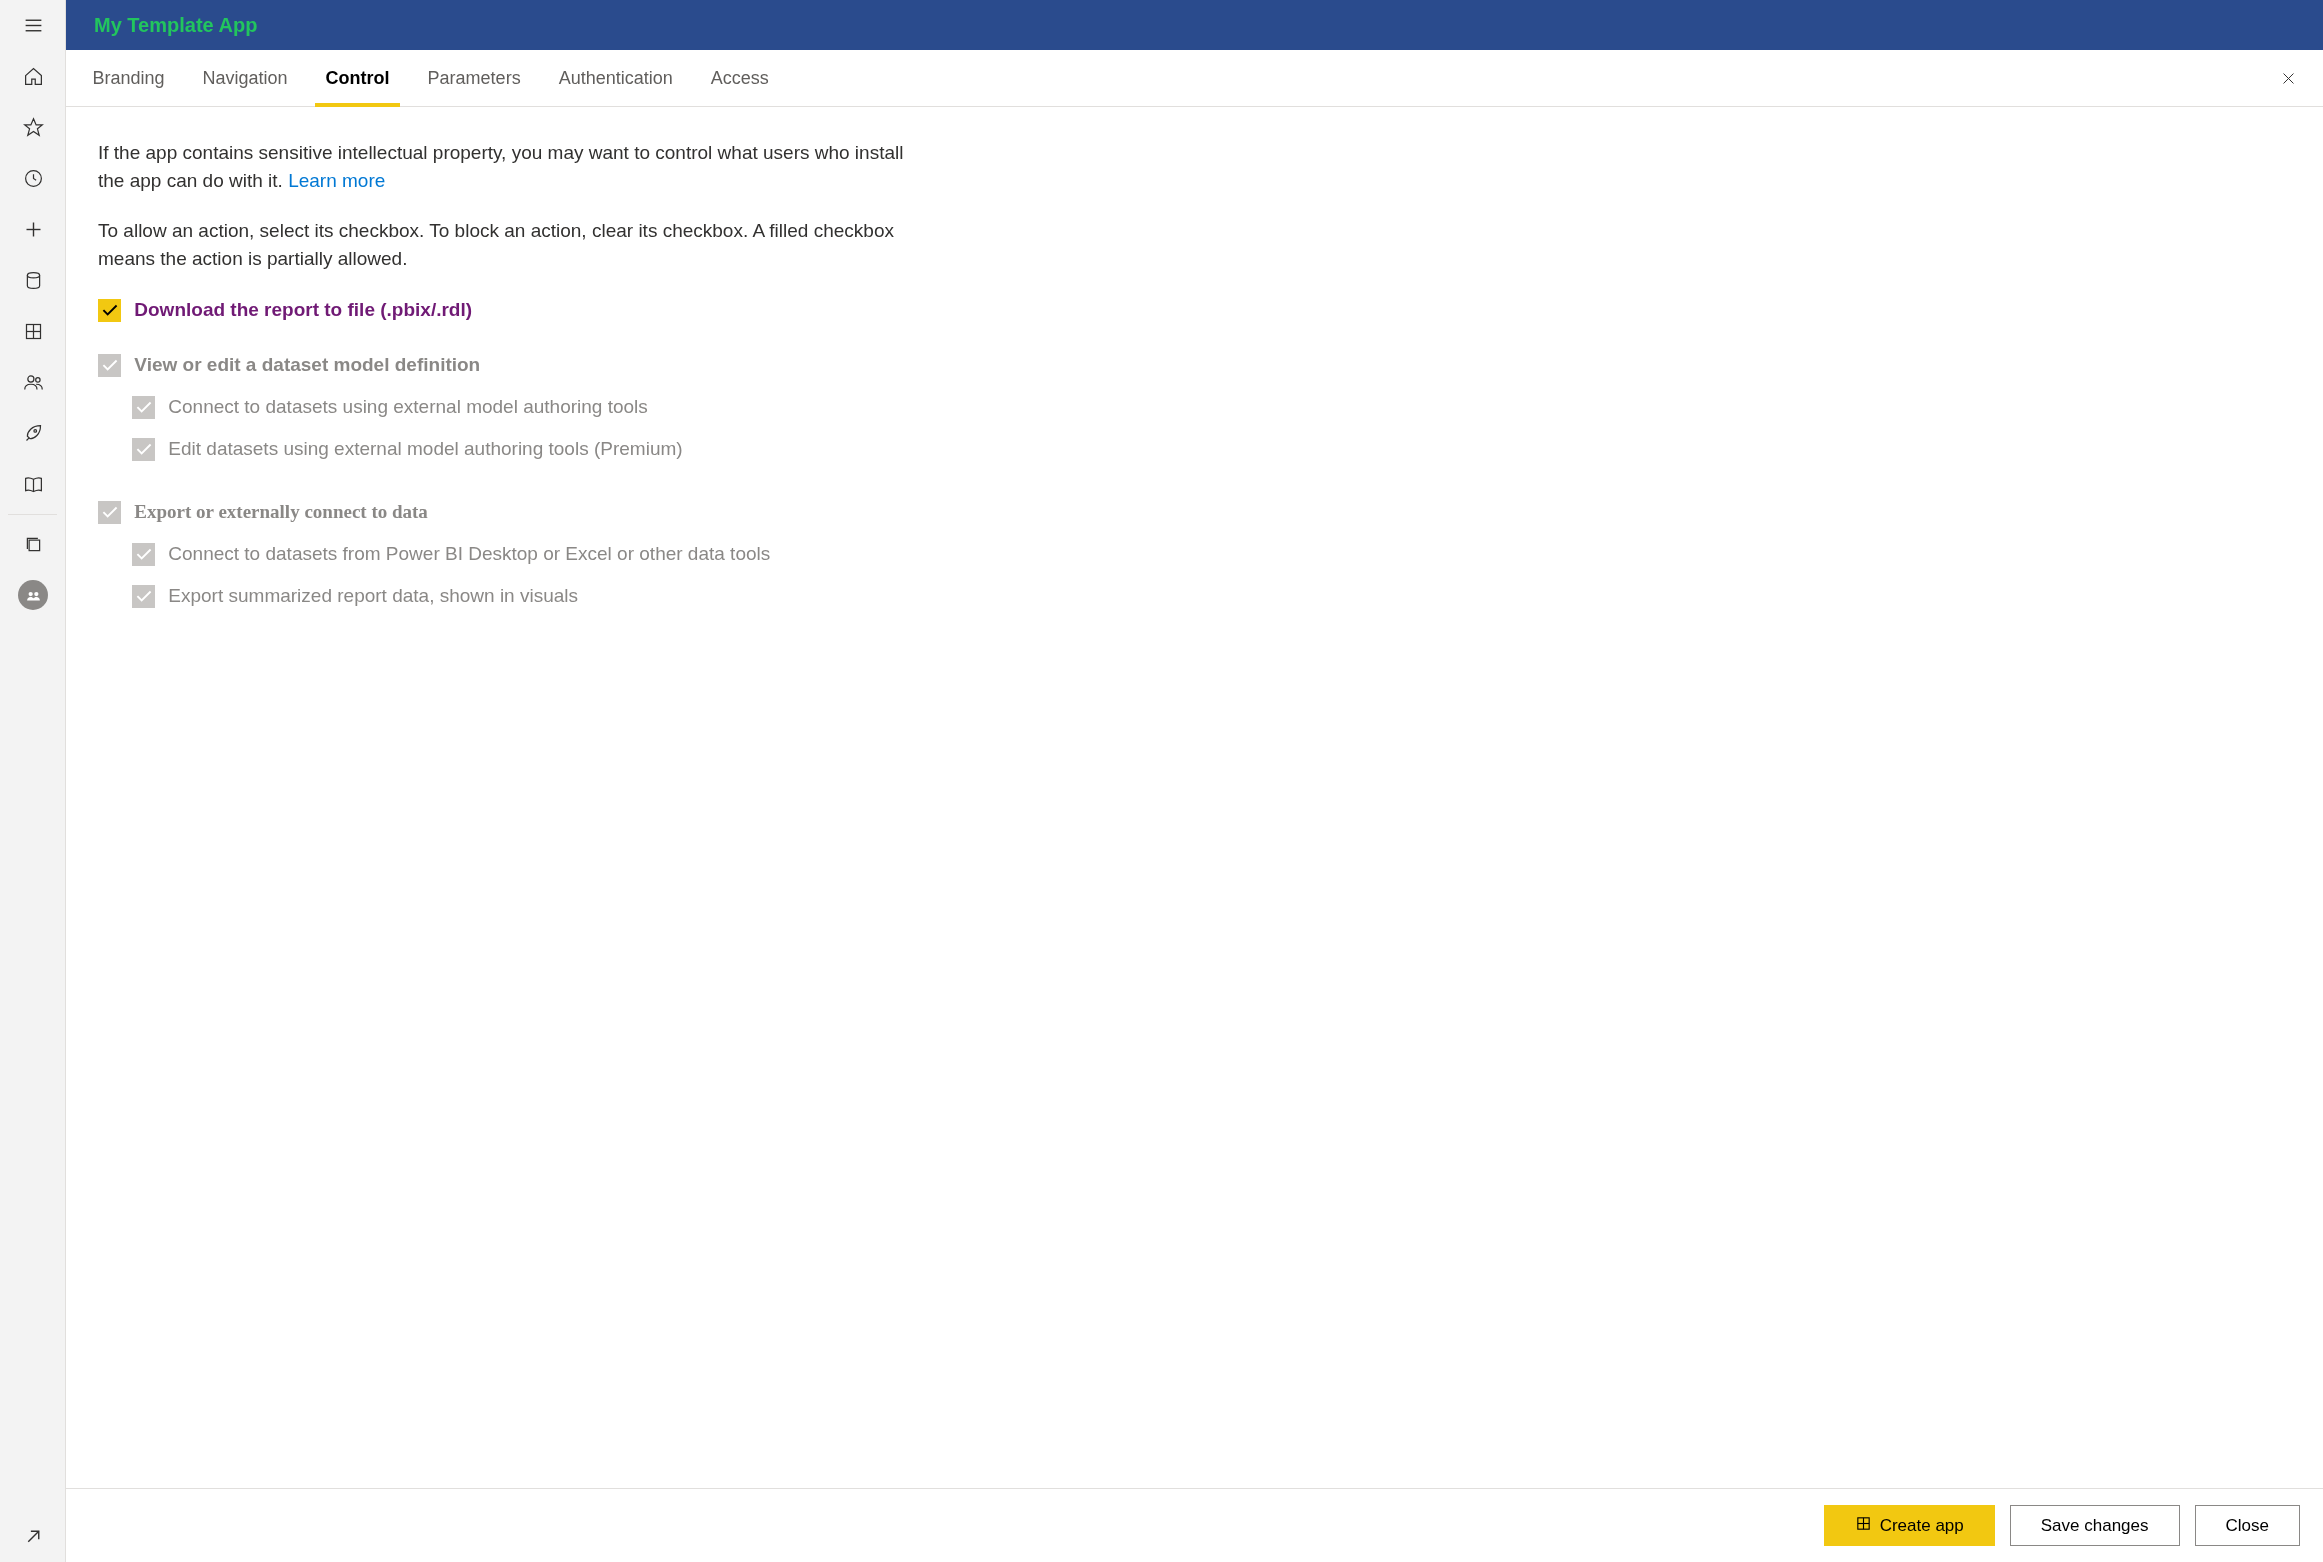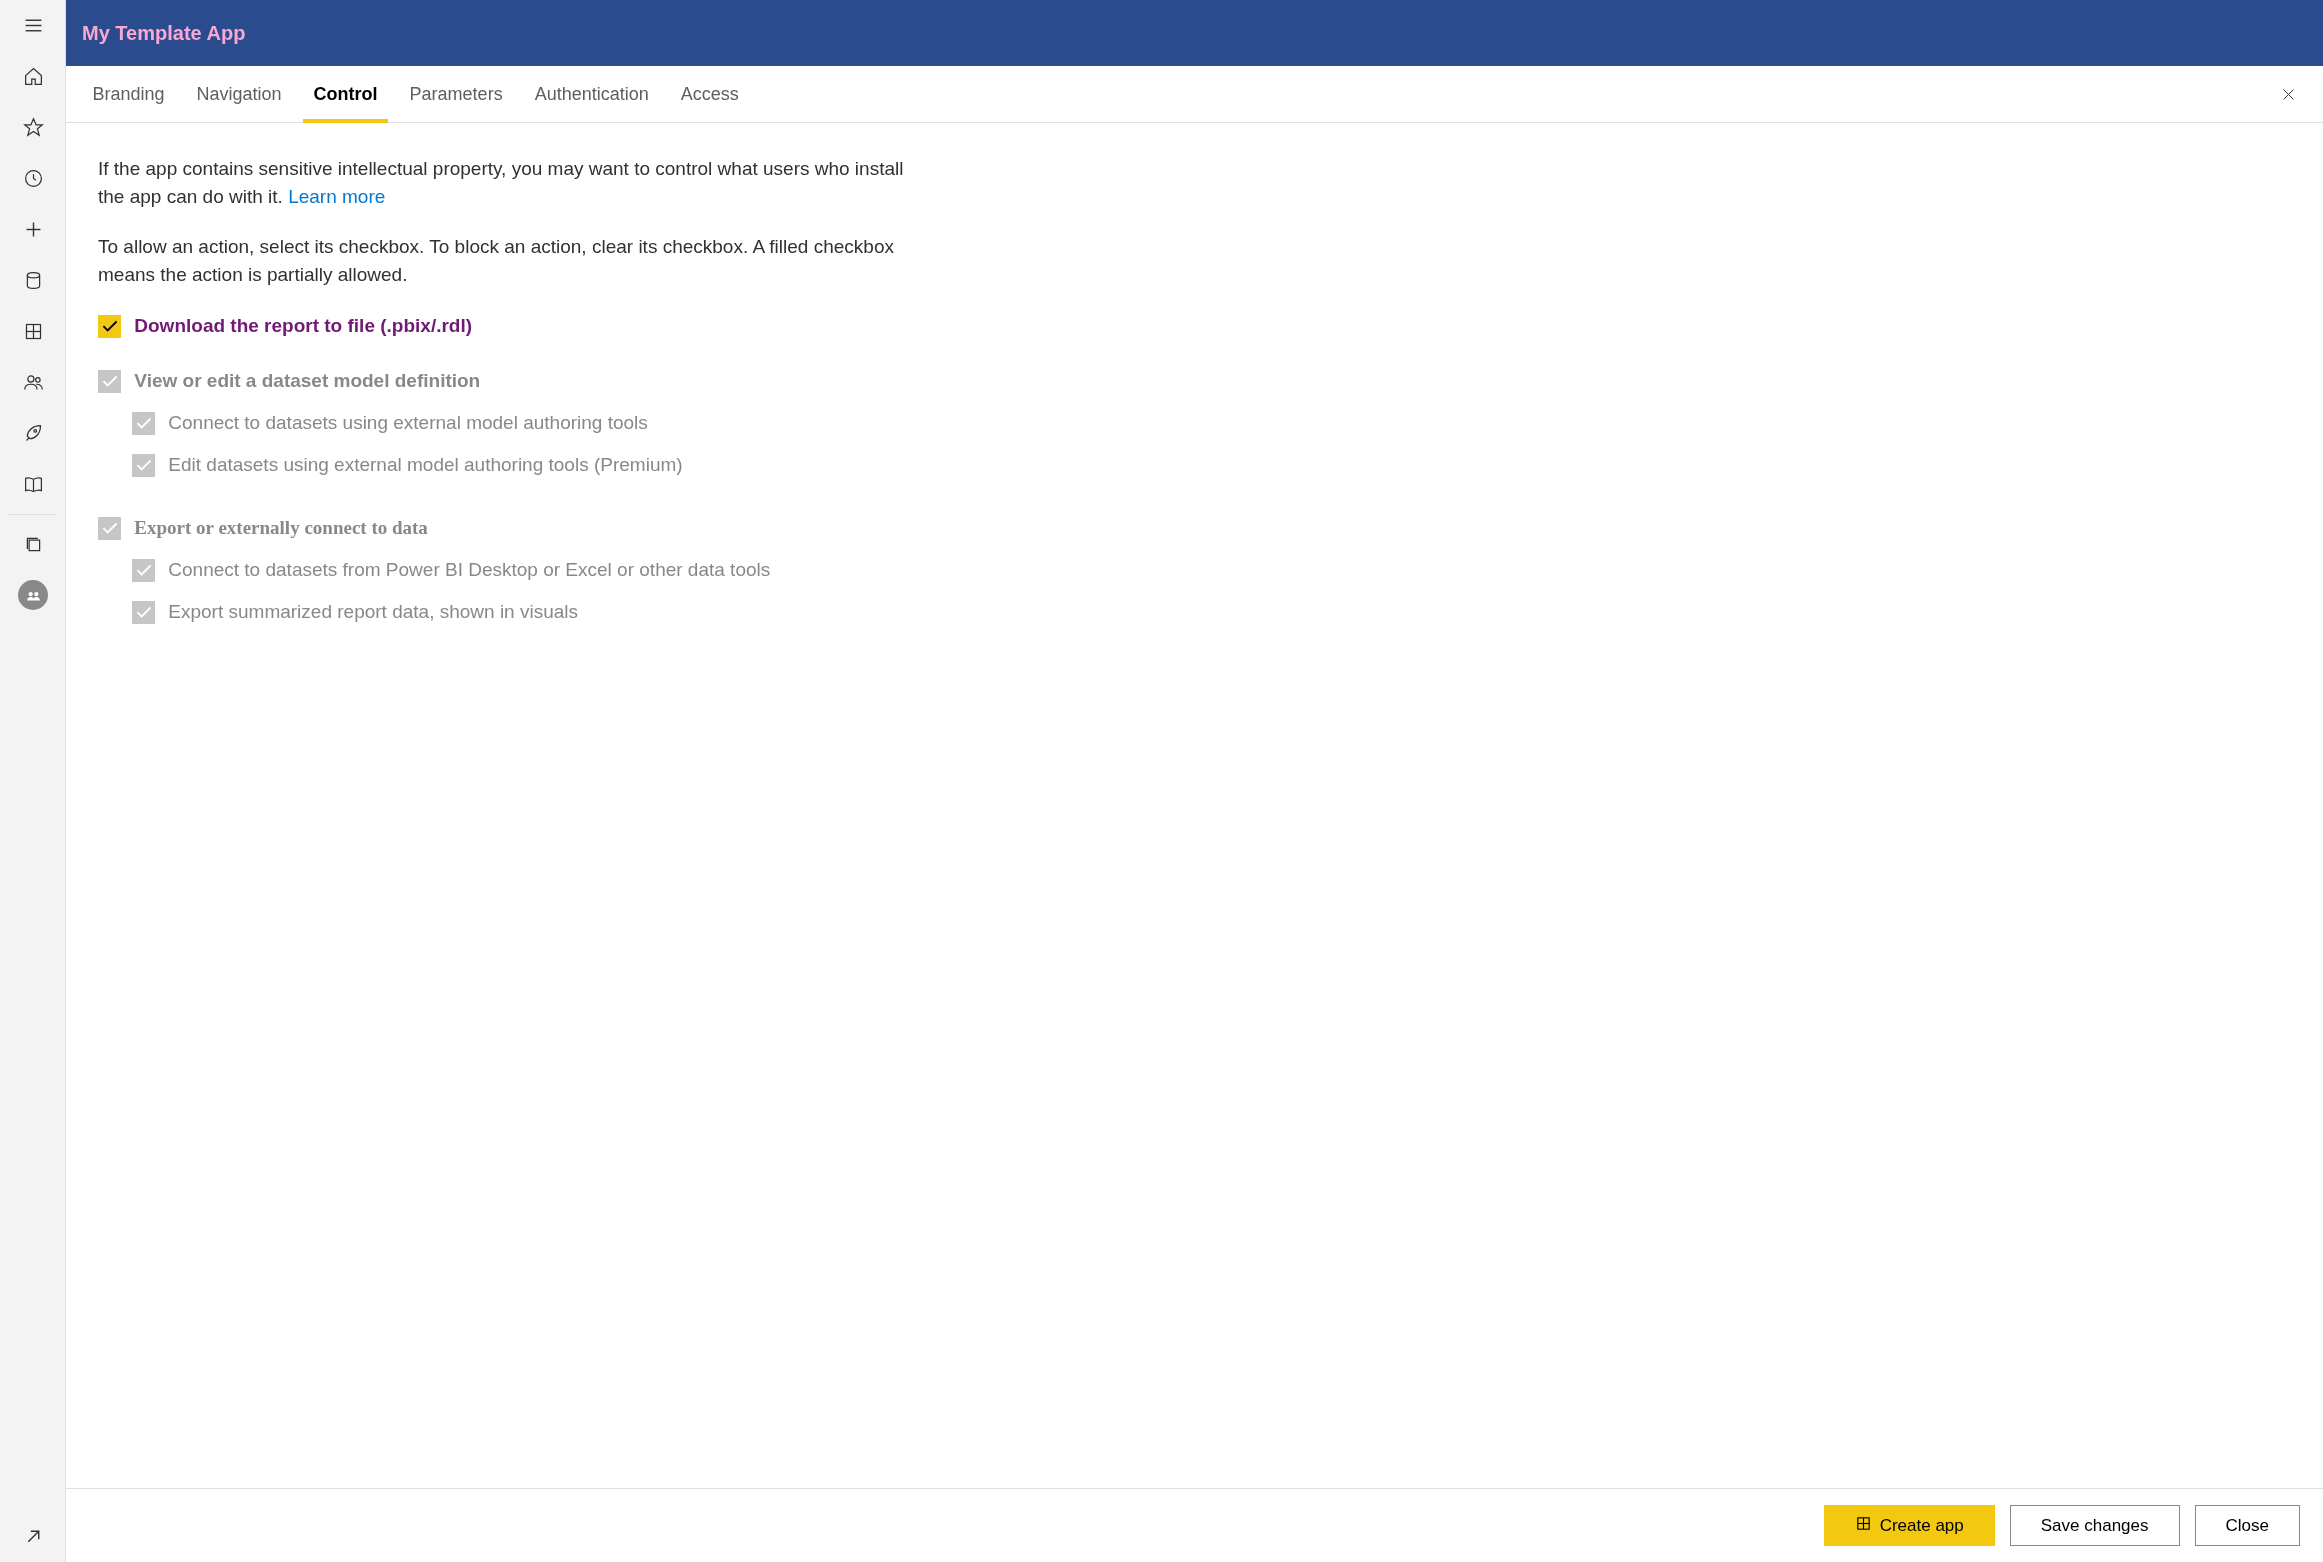--- a/index.html
+++ b/index.html
@@ -42,37 +42,37 @@
       justify-content: center;
     }
     .avatar-circle svg { width: 17px; height: 17px; fill: #fff; }
     
     
     .main { flex: 1; display: flex; flex-direction: column; min-width: 0; }
     
     
     .header {
       background: #2a4b8d;
-      color: #f9a8d4;
-      height: 66px;
-      display: flex;
-      align-items: center;
-      padding: 0 16px;
+      color: #22c55e;
+      height: 50px;
+      display: flex;
+      align-items: center;
+      padding: 0 28px;
     }
     .header-title { font-size: 20px; font-weight: 600; }
     
     
     .tabstrip {
       display: flex;
       align-items: center;
       height: 57px;
       border-bottom: 1px solid #e1dfdd;
       padding: 0 7.6px 0 7.6px;
     }
-    .tabs { display: flex; gap: 0; flex: 1; padding-left: 2.9px; text-align: center; }
+    .tabs { display: flex; gap: 6px; flex: 1; padding-left: 2.9px; text-align: center; }
     .tab {
       padding: 0 16px;
       height: 57px;
       display: flex;
       align-items: center;
       font-size: 18px;
       color: #605e5c;
       cursor: pointer;
       position: relative;
     }

